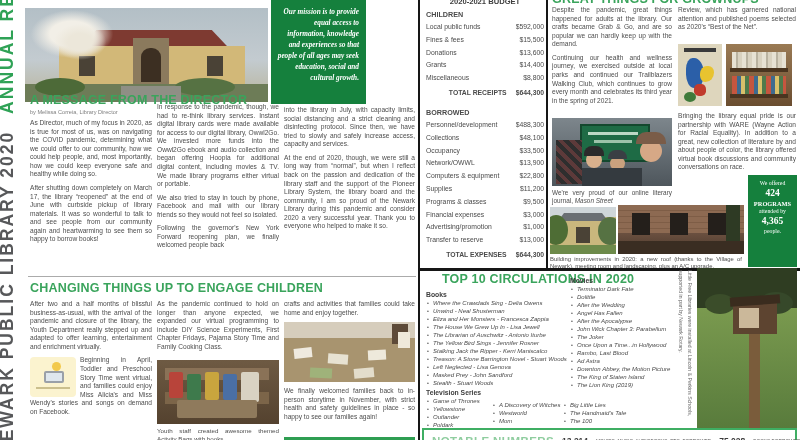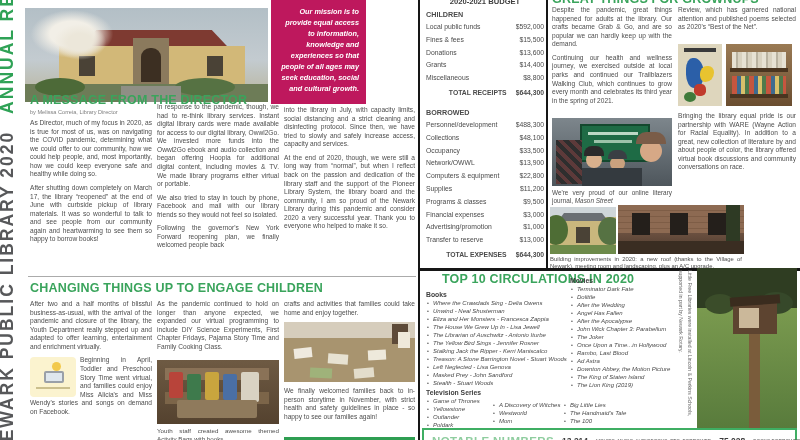--- a/index.html
+++ b/index.html
@@ -10,21 +10,21 @@
   .masthead{position:absolute;left:-3px;top:456px;transform:rotate(-90deg);transform-origin:0 0;
             white-space:nowrap;font-weight:bold;font-size:17.5px;letter-spacing:2px;color:#57585a;}
   .masthead .green{color:#2fa256;margin-left:10px;}
   
   .h-green{color:#3aa45c;font-weight:bold;font-size:12.5px;letter-spacing:.2px;white-space:nowrap;}
   .byline{font-size:5.6px;color:#808080;}
   
   .col{font-size:6.6px;line-height:1.3;text-align:justify;color:#4d4d4d;}
   .col p{margin:0 0 5px 0;}
   
-  .greenbox{background:#be185d;color:#ffffff;}
+  .greenbox{background:#15803d;color:#ffffff;font-family:Liberation Serif, serif;}
   .mission{font-style:italic;font-weight:bold;font-size:7.3px;line-height:1.5;text-align:right;
            padding:7px 7px 0 6px;box-sizing:border-box;}
   
   .budget{font-size:6.8px;color:#4a4a4a;}
   .budget .btitle{text-align:center;font-weight:bold;font-size:7.6px;color:#3d3d3d;margin-top:-3px;}
   .budget .blabel{font-weight:bold;font-size:7.2px;margin:4px 0 2px 0;color:#4a4a4a;}
   .brow{display:flex;justify-content:space-between;line-height:12.8px;}
   .brow-total{display:flex;justify-content:flex-end;gap:9px;font-weight:bold;line-height:13px;margin-top:1px;}
   
   .list{font-size:6px;font-style:italic;color:#4a4a4a;}
@@ -295,20 +295,28 @@
   <div class="abs photo" style="left:618px;top:205px;width:126px;height:49px;background:linear-gradient(#96705a,#4a382c);">
     <div class="abs" style="left:0;top:0;width:126px;height:28px;background:repeating-linear-gradient(#8d6a52 0 5px,#7e5d46 5px 6px);"></div>
     <div class="abs" style="left:14px;top:8px;width:18px;height:22px;background:#241f1b;"></div>
     <div class="abs" style="left:52px;top:8px;width:18px;height:22px;background:#241f1b;"></div>
     <div class="abs" style="left:90px;top:8px;width:18px;height:22px;background:#241f1b;"></div>
     <div class="abs" style="left:108px;top:0;width:14px;height:49px;background:#2e3a24;"></div>
     <div class="abs" style="left:0;top:36px;width:126px;height:13px;background:#3a2d22;"></div>
   </div>
   <div class="abs caption" style="left:550px;top:256px;width:192px;font-size:5.9px;">Building improvements in 2020: a new roof (thanks to the Village of Newark), meeting room and landscaping, plus an A/C upgrade.</div>
 
+  <div class="abs greenbox progbox" style="left:748px;top:175px;width:49px;height:92px;">
+    <div class="s">We offered</div>
+    <div class="n">424</div>
+    <div class="m">PROGRAMS</div>
+    <div class="s">attended by</div>
+    <div class="n">4,365</div>
+    <div class="s">people.</div>
+  </div>
 
   <div class="abs hline" style="left:420px;top:268px;width:380px;height:2.5px;"></div>
 
   <div class="abs h-green" style="left:442px;top:272px;">TOP 10 CIRCULATIONS IN 2020</div>
 
   <div class="abs list" style="left:426px;top:290px;width:152px;">
     <div class="list-label">Books</div>
     <div>
 
     <div class="li">Where the Crawdads Sing - Delia Owens</div>

